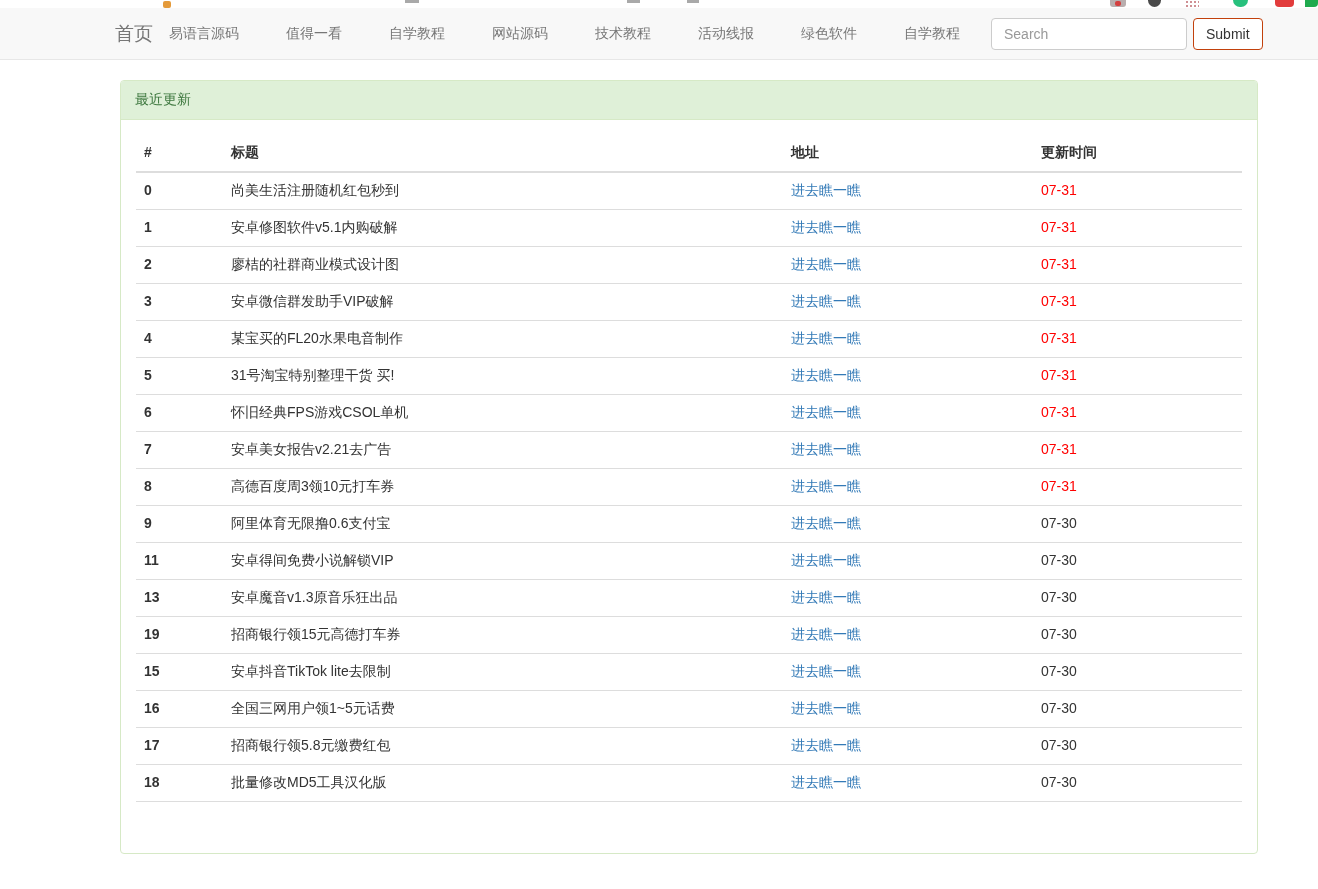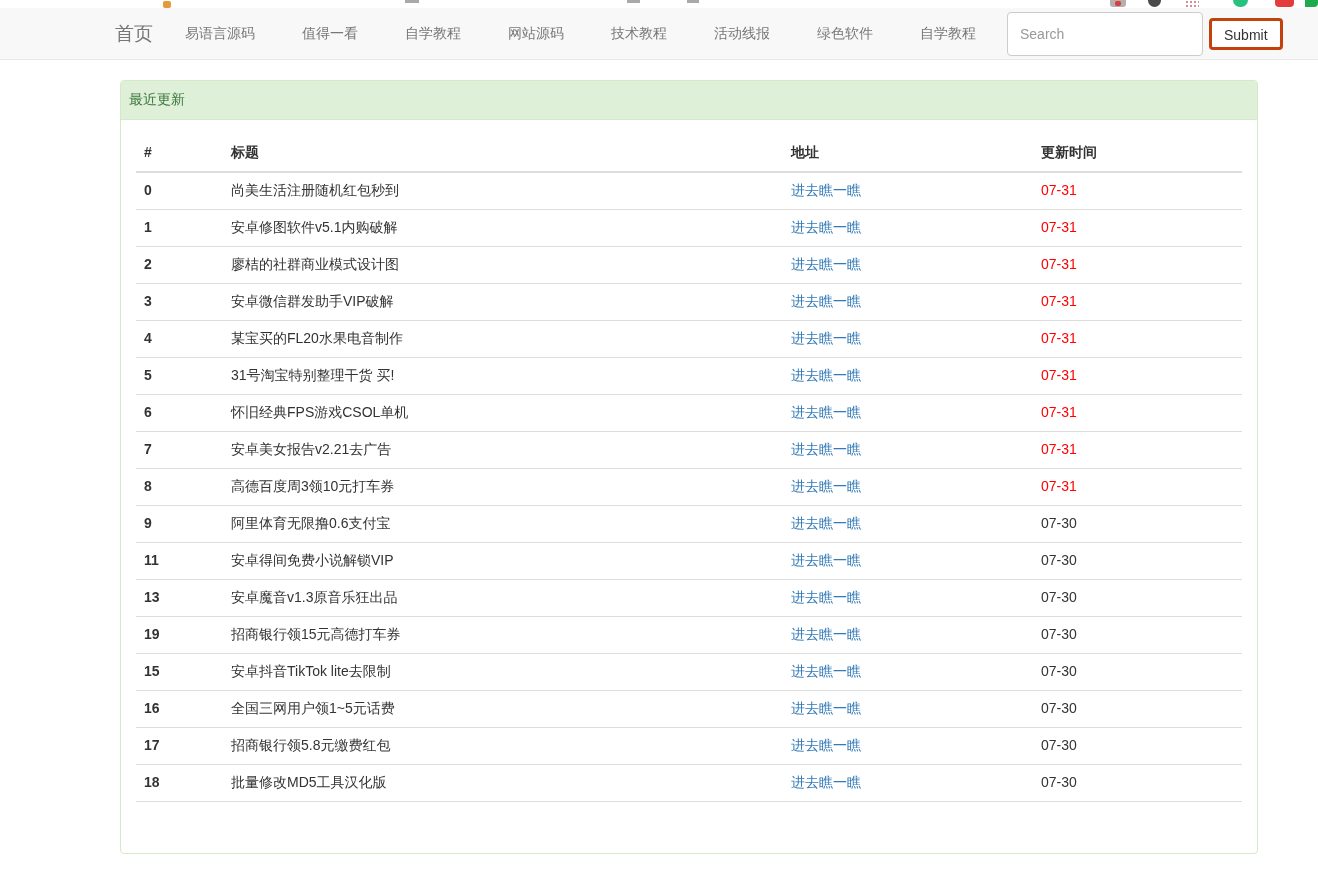--- a/index.html
+++ b/index.html
@@ -6,35 +6,35 @@
   html,body { width:1318px; height:889px; overflow:hidden; background:#fff;
               font-family:"Liberation Sans","DejaVu Sans",sans-serif; }
 
   
   .chrome-strip { position:relative; width:100%; height:8px; background:#fff; overflow:hidden; }
   .chrome-strip .frag { position:absolute; }
 
   
   .navbar { height:52px; background:#f8f8f8; border-bottom:1px solid #e7e7e7; }
   .nav-inner { height:100%; display:flex; align-items:center; padding-left:115px; padding-right:163px; }
-  .brand { font-size:19px; color:#777; text-decoration:none; margin-right:32px; cursor:pointer; white-space:nowrap; }
+  .brand { font-size:19px; color:#777; text-decoration:none; margin-right:16px; cursor:pointer; white-space:nowrap; }
   .nav-links { display:flex; align-items:center;gap:16px; }
   .nav-link { font-size:14px; color:#777; text-decoration:none; margin-right:31px; cursor:pointer; white-space:nowrap; }
   .nav-form { margin-left:auto; display:flex; align-items:center; }
-  .search-input { width:196px; height:44px; border:1px solid #ccc; border-radius:4px; padding:6px 12px;
+  .search-input { width:196px; height:32px; border:1px solid #ccc; border-radius:4px; padding:6px 12px;
                   font-size:14px; color:#555; outline:none; font-family:inherit; }
   .search-input::placeholder { color:#999; }
   .submit-btn { margin-left:6px; height:32px; padding:6px 12px; font-size:14px; color:#333;
-                background:#fff; border:3px solid #c2410c; border-radius:4px; cursor:pointer; font-family:inherit; }
+                background:#fff; border:1px solid #c2410c; border-radius:4px; cursor:pointer; font-family:inherit; }
 
   
   .panel { margin:20px 60px 0 120px; width:1138px; background:#fff;
            border:1px solid var(--panel-border,#d6e9c6); border-radius:4px; }
   .panel-heading { background:var(--panel-head-bg,#dff0d8); color:var(--panel-head-text,#3c763d);
-                   padding:10px 8px; font-size:14px; border-bottom:1px solid var(--panel-border,#d6e9c6);
+                   padding:10px 14px; font-size:14px; border-bottom:1px solid var(--panel-border,#d6e9c6);
                    border-radius:3px 3px 0 0; }
   .panel-body { padding:15px; }
 
   
   table { width:100%; border-collapse:collapse; table-layout:fixed; }
   col.c-idx{width:87px;} col.c-title{width:560px;} col.c-link{width:250px;} col.c-date{width:auto;}
   th { text-align:left; font-size:14px; color:#333; font-weight:bold; padding:8px;
        border-bottom:2px solid #ddd; line-height:1.42857; }
   td { font-size:14px; color:#333; padding:8px; border-top:1px solid #ddd; line-height:1.42857; white-space:nowrap; overflow:hidden; }
   td.idx { font-weight:bold; }

